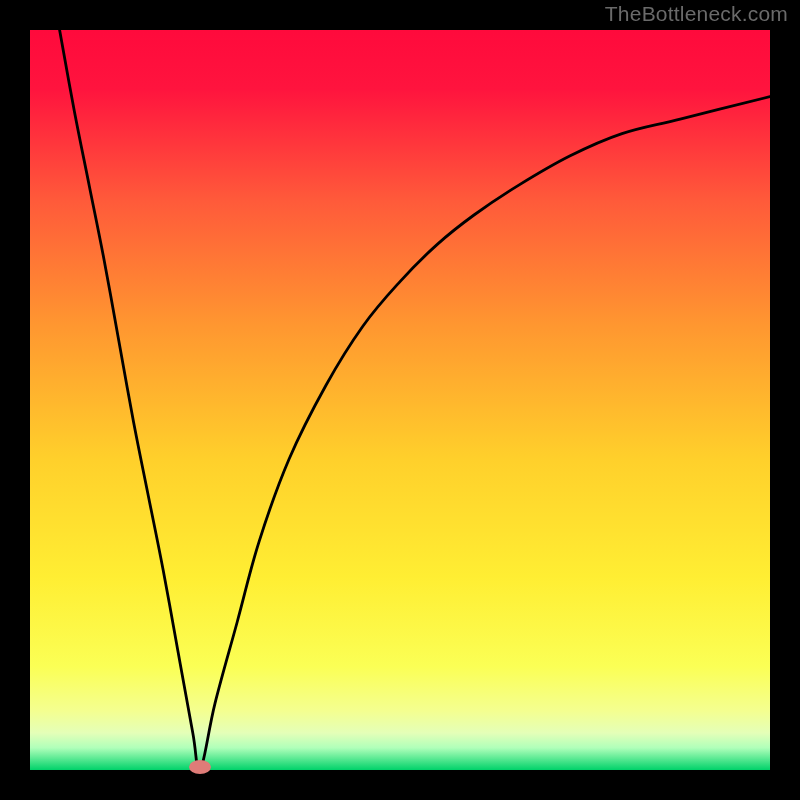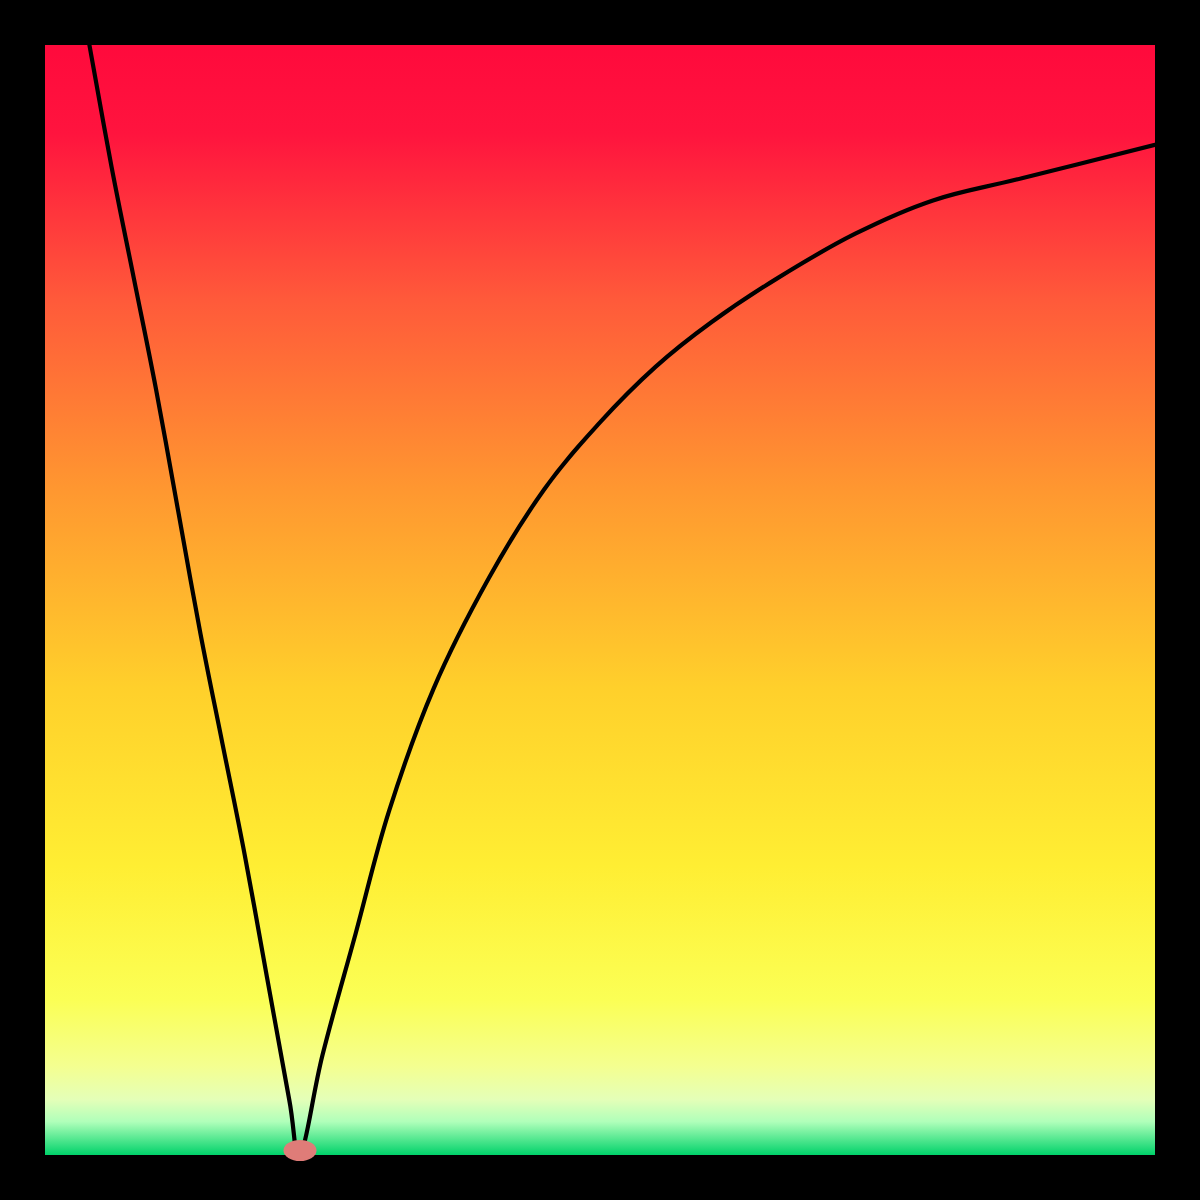--- a/index.html
+++ b/index.html
@@ -44,20 +44,21 @@
     height: 14px;
     background: #df7c78;
     border-radius: 50%;
     transform: translate(-50%, -50%);
   }
 </style>
 </head>
 <body>
 
 <div class="outer">
+  <div class="watermark">TheBottleneck.com</div>
 
   <div class="plot-frame">
     <svg id="plot-svg" width="740" height="740" viewBox="0 0 740 740">
       <defs>
         <linearGradient id="bg-grad" x1="0" y1="0" x2="0" y2="1">
           <stop offset="0%" stop-color="#ff0a3c"></stop>
           <stop offset="8%" stop-color="#ff143e"></stop>
           <stop offset="23%" stop-color="#ff5a3a"></stop>
           <stop offset="40%" stop-color="#ff9730"></stop>
           <stop offset="58%" stop-color="#ffd02b"></stop>

